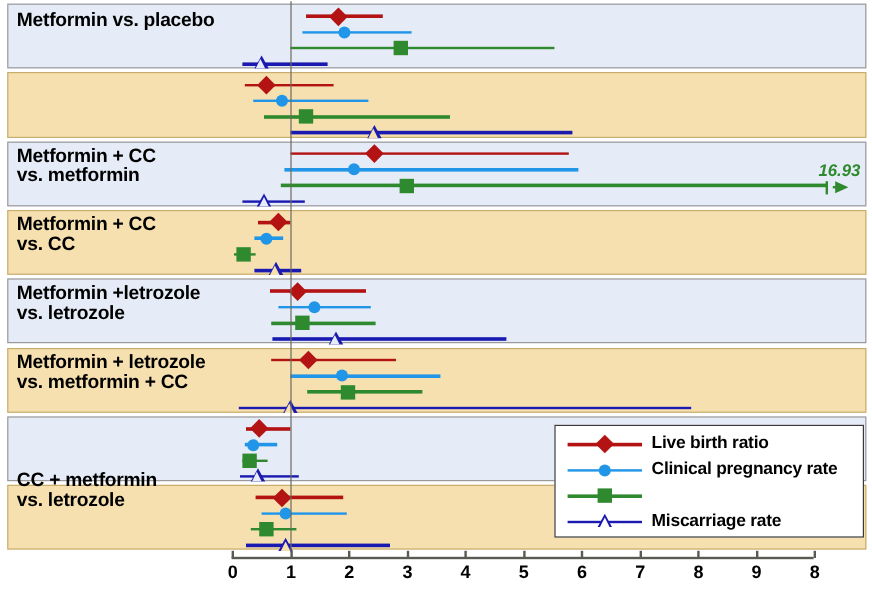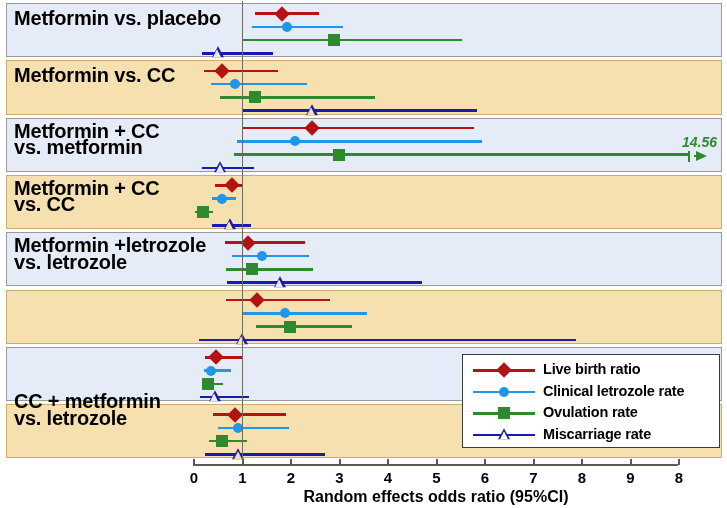--- a/index.html
+++ b/index.html
@@ -4,21 +4,21 @@
 <style>
   html,body{margin:0;padding:0;background:#ffffff;}
   body{width:727px;height:508px;font-family:"Liberation Sans",sans-serif;overflow:hidden;}
   #plot{position:relative;width:727px;height:508px;}
 
   
   .band{position:absolute;left:6px;right:5px;box-sizing:border-box;
         border:1px solid #9a9a9a;}
   .band.alt{border-color:#c9ad6e;}
 
-  .rowlabel{position:absolute;left:14px;font-size:20px;font-weight:bold;
+  .rowlabel{position:absolute;left:14px;font-size:16px;font-weight:bold;
             color:#000;line-height:16.5px;letter-spacing:-0.2px;white-space:pre;}
 
   
   .axisline{position:absolute;height:2px;background:#5a5a52;}
   .tick{position:absolute;width:2px;height:6px;background:#5a5a52;}
   .ticklabel{position:absolute;font-size:15px;font-weight:bold;color:#000;
              text-align:center;transform:translateX(-50%);}
   .axistitle{position:absolute;font-size:16px;font-weight:bold;color:#000;
              text-align:center;width:100%;left:30px;}
 
@@ -64,21 +64,20 @@
     <div class="mk diamond" style="left: 281.755px; top: 13.5px; background: rgb(179, 19, 19);"></div>
     <div class="ci" style="left: 252.17px; width: 90.695px; top: 25.5px; background: rgb(33, 150, 232);"></div>
     <div class="mk circle" style="left: 287.09px; top: 26.8px; background: rgb(33, 150, 232);"></div>
     <div class="ci" style="left: 241.5px; width: 220.675px; top: 38.8px; background: rgb(47, 138, 47);"></div>
     <div class="mk square" style="left: 333.65px; top: 40.1px; background: rgb(47, 138, 47);"></div>
     <div class="ci" style="left: 201.73px; width: 70.81px; top: 52.1px; background: rgb(26, 25, 176);"></div>
     <div class="mk tri" style="left: 217.735px; top: 53.4px; border-bottom: 11px solid rgb(26, 25, 176);">
       <i style="border-bottom: 8px solid rgb(230, 236, 247);"></i>
     </div>
     <div class="band alt" style="top: 60.3px; height: 54.3px; background: rgb(246, 224, 176);"></div>
-    <div class="rowlabel" style="top: 67.3px;">Metformin vs. CC</div>
     <div class="ci" style="left: 204.155px; width: 74.205px; top: 69.5px; background: rgb(179, 19, 19);"></div>
     <div class="mk diamond" style="left: 222.1px; top: 70.8px; background: rgb(179, 19, 19);"></div>
     <div class="ci" style="left: 210.945px; width: 96.03px; top: 82.8px; background: rgb(33, 150, 232);"></div>
     <div class="mk circle" style="left: 235.195px; top: 84.1px; background: rgb(33, 150, 232);"></div>
     <div class="ci" style="left: 220.16px; width: 155.2px; top: 96.1px; background: rgb(47, 138, 47);"></div>
     <div class="mk square" style="left: 255.08px; top: 97.4px; background: rgb(47, 138, 47);"></div>
     <div class="ci" style="left: 241.5px; width: 235.225px; top: 109.4px; background: rgb(26, 25, 176);"></div>
     <div class="mk tri" style="left: 311.825px; top: 110.7px; border-bottom: 11px solid rgb(26, 25, 176);">
       <i style="border-bottom: 8px solid rgb(246, 224, 176);"></i>
     </div>
@@ -88,21 +87,21 @@
     <div class="ci" style="left: 241.5px; width: 232.8px; top: 126.8px; background: rgb(179, 19, 19);"></div>
     <div class="mk diamond" style="left: 311.825px; top: 128.1px; background: rgb(179, 19, 19);"></div>
     <div class="ci" style="left: 236.65px; width: 244.925px; top: 140.1px; background: rgb(33, 150, 232);"></div>
     <div class="mk circle" style="left: 294.85px; top: 141.4px; background: rgb(33, 150, 232);"></div>
     <div class="ci" style="left: 234.225px; width: 455.775px; top: 153.4px; background: rgb(47, 138, 47);"></div>
     <div class="arrow" style="left: 688px; top: 154.7px;">
       <div class="cap" style="left:0;background:#2f8a2f"></div>
       <div class="head" style="left:8px;border-left:11px solid #2f8a2f"></div>
       <div class="shaft" style="width:9px;left:6px;background:#2f8a2f"></div>
     </div>
-    <div class="ovallabel" style="left: 682px; top: 133.7px; color: rgb(47, 138, 47);">14.56</div>
+    <div class="ovallabel" style="left: 682px; top: 133.7px; color: rgb(47, 138, 47);">16.93</div>
     <div class="mk square" style="left: 338.5px; top: 154.7px; background: rgb(47, 138, 47);"></div>
     <div class="ci" style="left: 201.73px; width: 52.38px; top: 166.7px; background: rgb(26, 25, 176);"></div>
     <div class="mk tri" style="left: 220.16px; top: 168px; border-bottom: 11px solid rgb(26, 25, 176);">
       <i style="border-bottom: 8px solid rgb(230, 236, 247);"></i>
     </div>
     <div class="band alt" style="top: 174.9px; height: 54.3px; background: rgb(246, 224, 176);"></div>
     <div class="rowlabel" style="top: 179.9px;">Metformin + CC
 vs. CC</div>
     <div class="ci" style="left: 214.825px; width: 27.645px; top: 184.1px; background: rgb(179, 19, 19);"></div>
     <div class="mk diamond" style="left: 231.8px; top: 185.4px; background: rgb(179, 19, 19);"></div>
@@ -121,20 +120,22 @@
     <div class="mk diamond" style="left: 247.805px; top: 242.7px; background: rgb(179, 19, 19);"></div>
     <div class="ci" style="left: 231.8px; width: 77.6px; top: 254.7px; background: rgb(33, 150, 232);"></div>
     <div class="mk circle" style="left: 261.87px; top: 256px; background: rgb(33, 150, 232);"></div>
     <div class="ci" style="left: 225.98px; width: 87.3px; top: 268px; background: rgb(47, 138, 47);"></div>
     <div class="mk square" style="left: 252.17px; top: 269.3px; background: rgb(47, 138, 47);"></div>
     <div class="ci" style="left: 226.95px; width: 194.97px; top: 281.3px; background: rgb(26, 25, 176);"></div>
     <div class="mk tri" style="left: 279.815px; top: 282.6px; border-bottom: 11px solid rgb(26, 25, 176);">
       <i style="border-bottom: 8px solid rgb(230, 236, 247);"></i>
     </div>
     <div class="band alt" style="top: 289.5px; height: 54.3px; background: rgb(246, 224, 176);"></div>
+    <div class="rowlabel" style="top: 294.5px;">Metformin + letrozole
+vs. metformin + CC</div>
     <div class="ci" style="left: 225.98px; width: 103.79px; top: 298.7px; background: rgb(179, 19, 19);"></div>
     <div class="mk diamond" style="left: 257.02px; top: 300px; background: rgb(179, 19, 19);"></div>
     <div class="ci" style="left: 241.5px; width: 125.13px; top: 312px; background: rgb(33, 150, 232);"></div>
     <div class="mk circle" style="left: 285.15px; top: 313.3px; background: rgb(33, 150, 232);"></div>
     <div class="ci" style="left: 256.05px; width: 96.03px; top: 325.3px; background: rgb(47, 138, 47);"></div>
     <div class="mk square" style="left: 290px; top: 326.6px; background: rgb(47, 138, 47);"></div>
     <div class="ci" style="left: 198.82px; width: 377.33px; top: 338.6px; background: rgb(26, 25, 176);"></div>
     <div class="mk tri" style="left: 241.5px; top: 339.9px; border-bottom: 11px solid rgb(26, 25, 176);">
       <i style="border-bottom: 8px solid rgb(246, 224, 176);"></i>
     </div>
@@ -179,36 +180,34 @@
     <div class="tick" style="left: 484px; top: 459px; background: rgb(90, 90, 82);"></div>
     <div class="ticklabel" style="left: 485px; top: 469px;">6</div>
     <div class="tick" style="left: 532.5px; top: 459px; background: rgb(90, 90, 82);"></div>
     <div class="ticklabel" style="left: 533.5px; top: 469px;">7</div>
     <div class="tick" style="left: 581px; top: 459px; background: rgb(90, 90, 82);"></div>
     <div class="ticklabel" style="left: 582px; top: 469px;">8</div>
     <div class="tick" style="left: 629.5px; top: 459px; background: rgb(90, 90, 82);"></div>
     <div class="ticklabel" style="left: 630.5px; top: 469px;">9</div>
     <div class="tick" style="left: 678px; top: 459px; background: rgb(90, 90, 82);"></div>
     <div class="ticklabel" style="left: 679px; top: 469px;">8</div>
-    <div class="axistitle" style="top: 488px; left: 0px; width: 727px; padding-left: 145px; box-sizing: border-box;">Random effects odds ratio (95%CI)</div>
     <div id="legend" style="left: 462px; top: 354px; width: 258px; height: 94px;">
       <div class="lgrow" style="top: 4px;">
         <div class="lgline" style="background: rgb(179, 19, 19);"></div>
         <div class="lgmk mk diamond" style="background: rgb(179, 19, 19); position: absolute; left: 41px; top: 11px;"></div>
         <div class="lglabel">Live birth ratio</div>
       </div>
       <div class="lgrow" style="top: 25.5px;">
         <div class="lgline" style="background: rgb(33, 150, 232);"></div>
         <div class="lgmk mk circle" style="background: rgb(33, 150, 232); position: absolute; left: 41px; top: 11px;"></div>
-        <div class="lglabel">Clinical letrozole rate</div>
+        <div class="lglabel">Clinical pregnancy rate</div>
       </div>
       <div class="lgrow" style="top: 47px;">
         <div class="lgline" style="background: rgb(47, 138, 47);"></div>
         <div class="lgmk mk square" style="background: rgb(47, 138, 47); position: absolute; left: 41px; top: 11px;"></div>
-        <div class="lglabel">Ovulation rate</div>
       </div>
       <div class="lgrow" style="top: 68.5px;">
         <div class="lgline" style="background: rgb(26, 25, 176);"></div>
         <div class="lgmk mk tri" style="border-bottom: 11px solid rgb(26, 25, 176); position: absolute; left: 41px; top: 11px;">
           <i style="border-bottom: 8px solid rgb(255, 255, 255);"></i>
         </div>
         <div class="lglabel">Miscarriage rate</div>
       </div>
     </div>
   </div>

